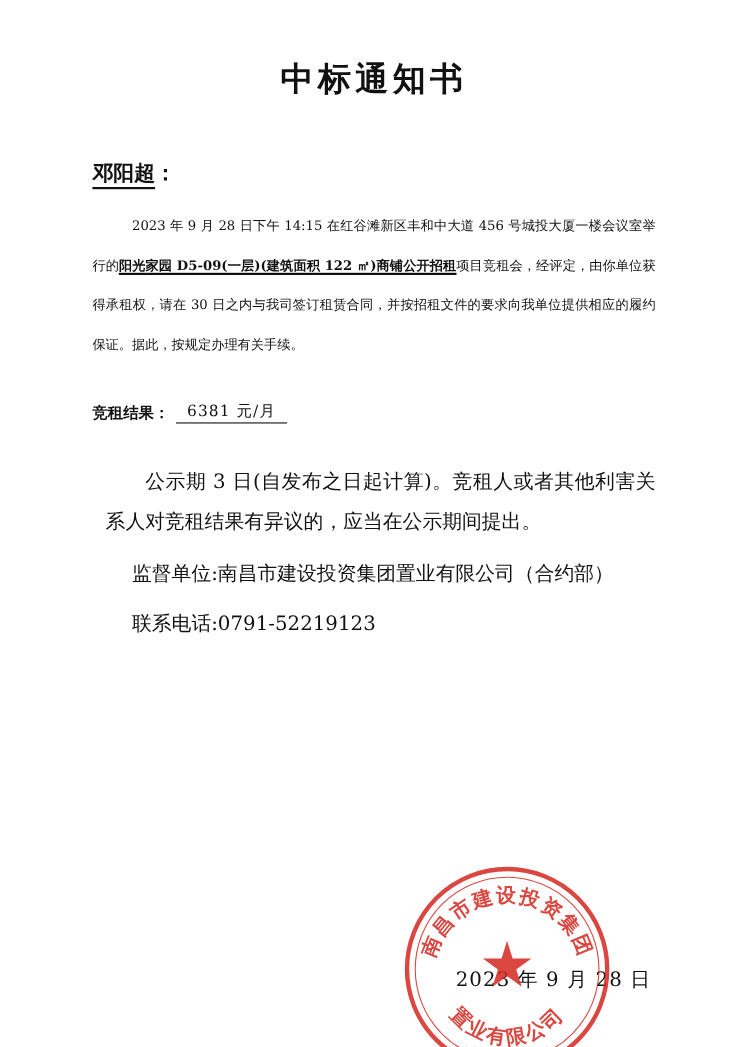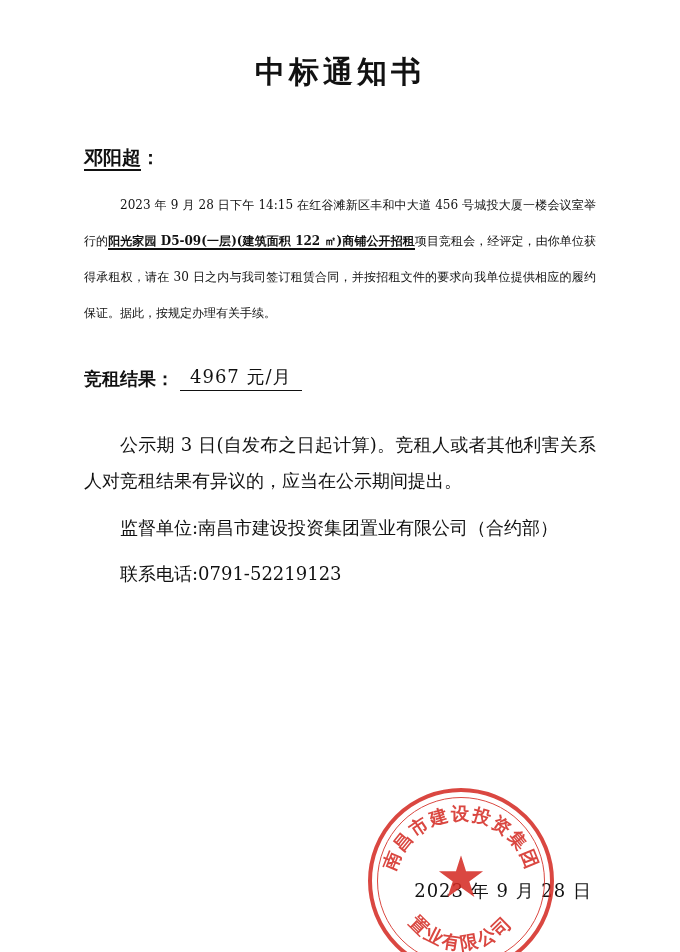--- a/index.html
+++ b/index.html
@@ -48,21 +48,21 @@
     text-align: justify;
     font-family: "DejaVu Serif", serif;
   }
   .bold-underline {
     font-weight: bold;
     border-bottom: 2px solid #111;
     padding-bottom: 0px;
   }
   .result-row {
     margin-top: 34px;
-    font-size: 18px;
+    font-size: 14px;
     font-family: "DejaVu Serif", serif;
     font-weight: bold;
     display: flex;
     align-items: flex-end;
   }
   .result-label {
     font-weight: bold;
   }
   .result-value {
     font-weight: normal;
@@ -71,20 +71,21 @@
     margin-left: 6px;
     letter-spacing: 1px;
   }
   .para2 {
     margin-top: 36px;
     font-size: 18px;
     line-height: 36px;
     text-indent: 36px;
     text-align: justify;
     font-family: "DejaVu Serif", serif;
+    margin-left: 12px;
   }
   .info-line {
     margin-top: 12px;
     font-size: 18px;
     line-height: 34px;
     text-indent: 36px;
     font-family: "DejaVu Serif", serif;
   }
   .signature-block {
     position: absolute;
@@ -167,21 +168,21 @@
   <div class="salut-row">
     <span class="salut-name">邓阳超</span><span>：</span>
   </div>
 
   <div class="body-para">
     <span>2023 年 9 月 28 日下午 14:15 在红谷滩新区丰和中大道 456 号城投大厦一楼会议室举行的</span><span class="bold-underline">阳光家园 D5-09(一层)(建筑面积 122 ㎡)商铺公开招租</span><span>项目竞租会，经评定，由你单位获得承租权，请在 30 日之内与我司签订租赁合同，并按招租文件的要求向我单位提供相应的履约保证。据此，按规定办理有关手续。</span>
   </div>
 
   <div class="result-row">
     <span class="result-label">竞租结果：</span>
-    <span class="result-value">4967 元/月</span>
+    <span class="result-value">6381 元/月</span>
   </div>
 
   <div class="para2">公示期 3 日(自发布之日起计算)。竞租人或者其他利害关系人对竞租结果有异议的，应当在公示期间提出。</div>
 
   <div class="info-line">监督单位:南昌市建设投资集团置业有限公司（合约部）</div>
   <div class="info-line">联系电话:0791-52219123</div>
 
   <div class="signature-block">
     <div class="sign-date">2023 年 9 月 28 日</div>
   </div>

